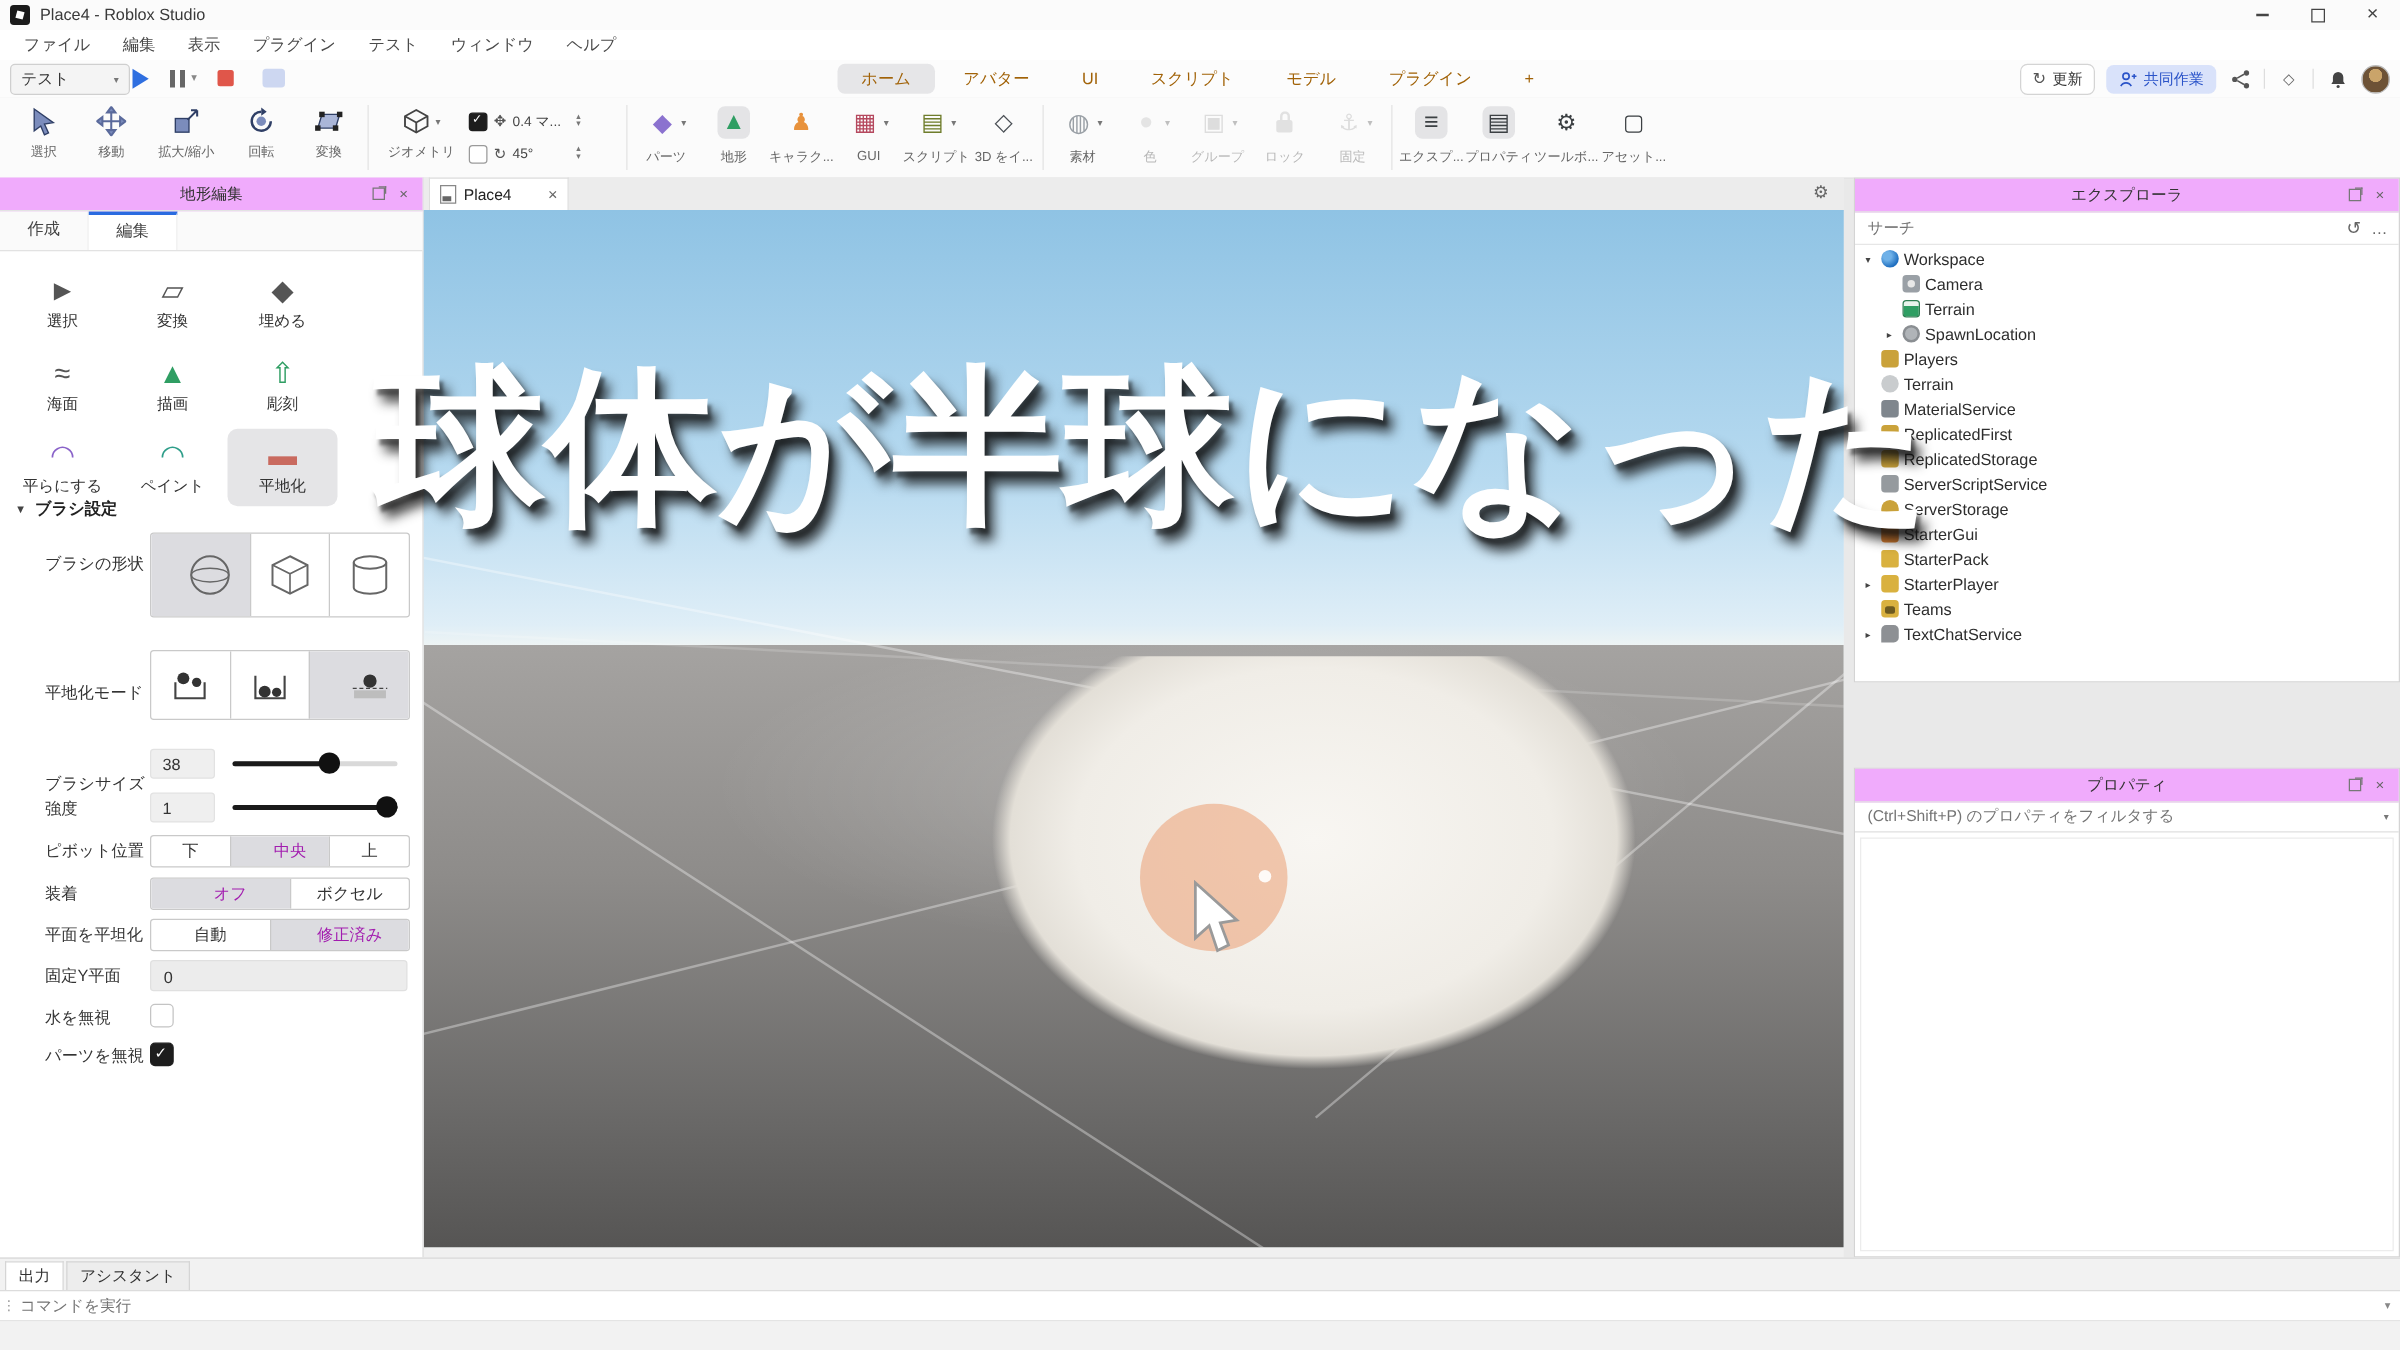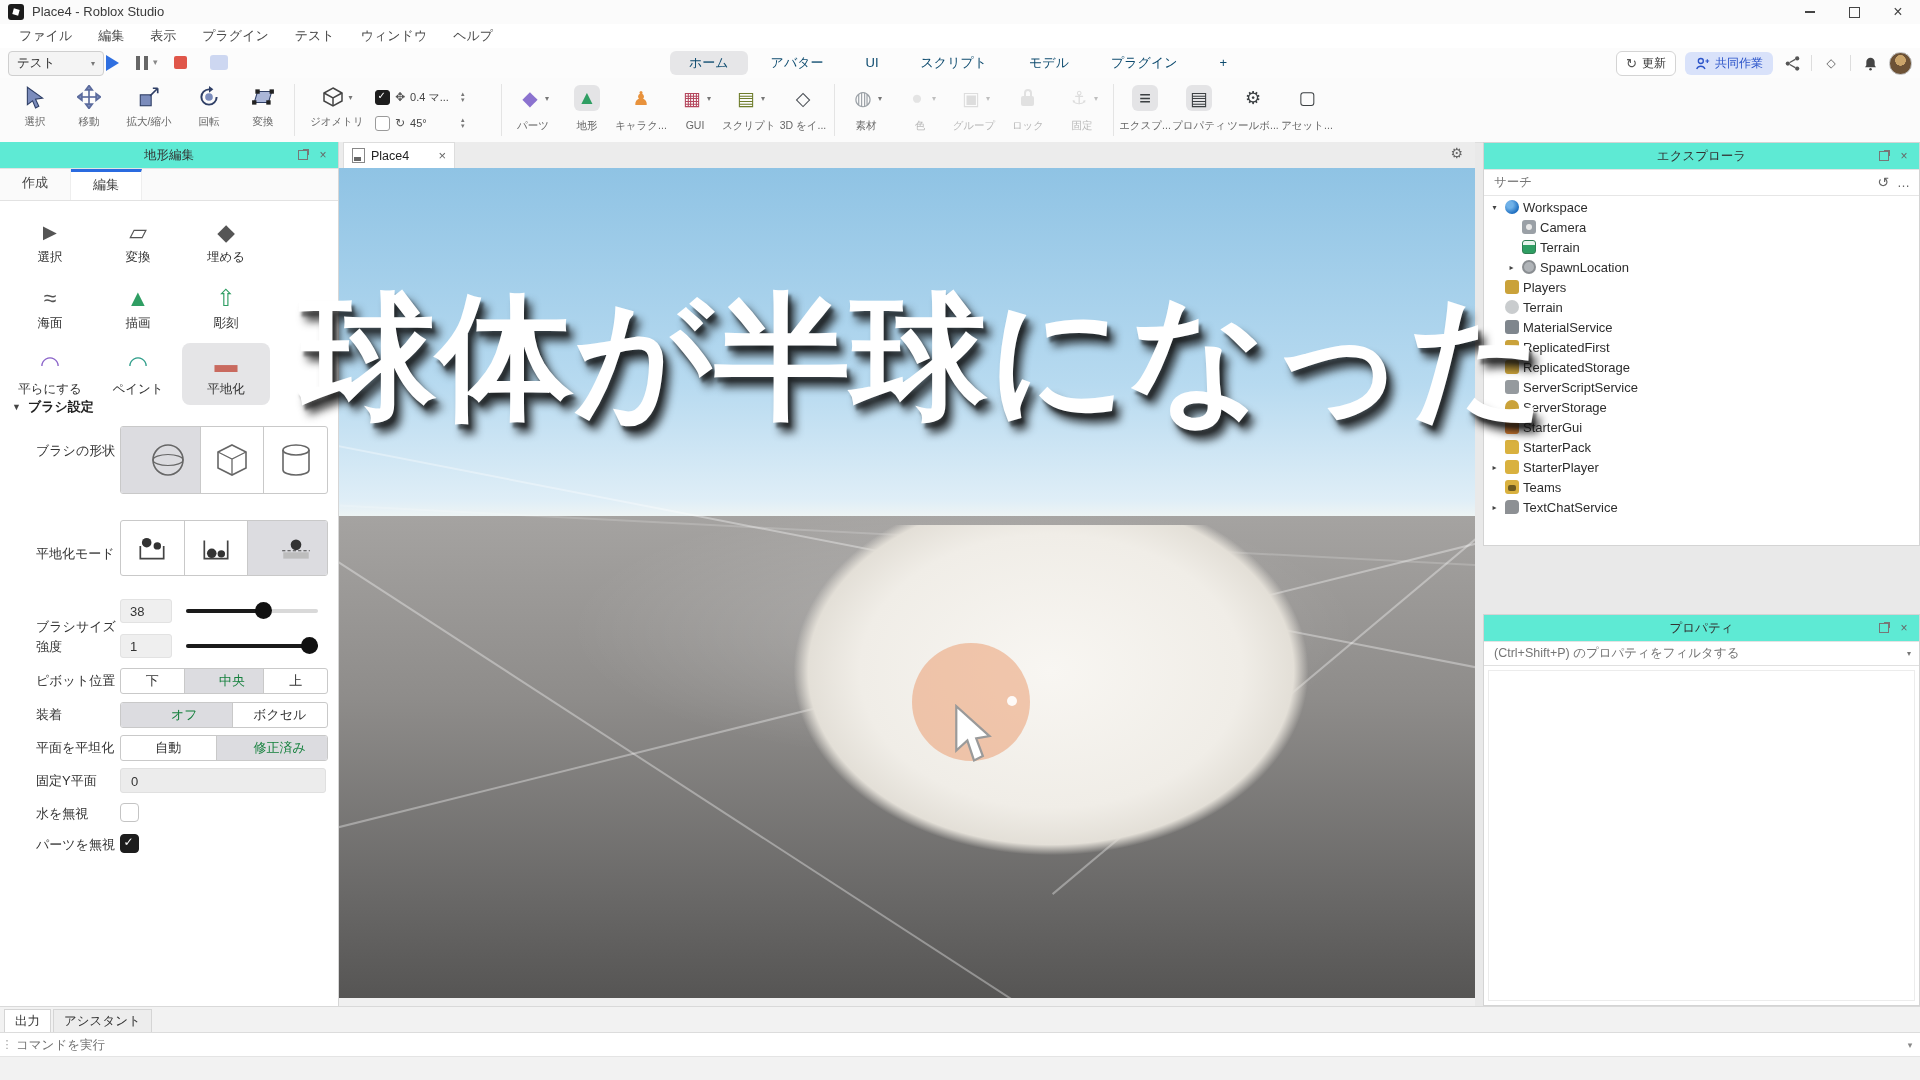--- a/index.html
+++ b/index.html
@@ -20,21 +20,21 @@
   
   .quickbar{position:absolute;left:0;top:48px;width:1920px;height:30px;background:#fcfcfc;border-bottom:1px solid #ececec;}
   .test-select{position:absolute;left:8px;top:3px;width:78px;height:23px;background:#f4f4f4;border:1px solid #cfcfcf;border-radius:4px;display:flex;align-items:center;padding:0 8px;justify-content:space-between;font-size:12.5px;}
   .play-btn{position:absolute;left:106px;top:7px;width:0;height:0;border-left:13px solid #2f6fe0;border-top:8px solid transparent;border-bottom:8px solid transparent;}
   .pause-btn{position:absolute;left:136px;top:8px;width:12px;height:14px;display:flex;justify-content:space-between;}
   .pause-btn i{width:4px;height:14px;background:#666;}
   .pause-caret{position:absolute;left:153px;top:9px;font-size:9px;color:#888;}
   .stop-btn{position:absolute;left:174px;top:8px;width:13px;height:13px;background:#e0564a;border-radius:2px;}
   .capture-btn{position:absolute;left:210px;top:7px;width:18px;height:15px;background:#b9c8ec;border-radius:3px;opacity:.7;}
   .ribbon-tabs{position:absolute;left:668px;top:0;height:30px;display:flex;align-items:center;}
-  .qtab{padding:0 19px;line-height:24px;font-size:13px;color:#0c4a6e;border-radius:6px;margin:0 2px;}
+  .qtab{padding:0 19px;line-height:24px;font-size:13px;color:#a16207;border-radius:6px;margin:0 2px;}
   .qtab.active{background:#e6e6e8;}
   .qb-right{position:absolute;right:8px;top:2px;height:26px;display:flex;align-items:center;gap:9px;}
   .update-btn{height:23px;border:1px solid #d4d4d4;border-radius:6px;background:#fff;display:flex;align-items:center;gap:5px;padding:0 9px;font-size:12px;color:#333;}
   .update-btn .uic{font-size:13px;color:#555;}
   .collab-btn{height:23px;border-radius:6px;background:#d9e2fa;color:#2b54c9;display:flex;align-items:center;gap:5px;padding:0 10px;font-size:12px;}
   .vsep{width:1px;height:16px;background:#ddd;}
   .icon-sm{width:20px;height:20px;display:flex;align-items:center;justify-content:center;}
   .sparkle-icon::after{content:"◇";color:#666;font-size:12px;}
   .avatar{width:21px;height:21px;border-radius:50%;background:radial-gradient(circle at 50% 35%,#caa46a 30%,#6d5236 32%);border:1px solid #bbb;}
   
@@ -74,21 +74,21 @@
   .ic-anchor::before{content:"⚓";color:#b9b9b9;font-size:18px;}
   .ic-lock{position:relative;}
   .ic-lock::before{content:"";position:absolute;left:6px;top:11px;width:13px;height:10px;background:#c2c2c2;border-radius:2px;}
   .ic-lock::after{content:"";position:absolute;left:8.5px;top:4px;width:8px;height:8px;border:2.5px solid #c2c2c2;border-bottom:none;border-radius:5px 5px 0 0;box-sizing:border-box;}
   .ic-explorer::before{content:"≡";color:#3c4043;font-size:20px;font-weight:bold;}
   .ic-properties::before{content:"▤";color:#3c4043;font-size:19px;}
   .ic-toolbox::before{content:"⚙";color:#3c4043;font-size:18px;}
   .ic-assets::before{content:"▢";color:#3c4043;font-size:18px;}
   
   .leftpanel{position:absolute;left:0;top:142px;width:338px;height:864px;background:#fff;border-right:1px solid #d6d6d6;}
-  .panel-header{height:26px;background:#5eead4;position:relative;border-bottom:1px solid #e3e3e3;}
+  .panel-header{height:26px;background:#f0abfc;position:relative;border-bottom:1px solid #e3e3e3;}
   .panel-title{position:absolute;left:0;right:0;text-align:center;line-height:26px;font-size:12.5px;color:#333;}
   .ph-ic{position:absolute;top:6px;width:14px;height:14px;display:flex;align-items:center;justify-content:center;color:#666;font-size:12px;}
   .float-ic::before{content:"";width:8px;height:8px;border:1.3px solid #777;}
   .float-ic::after{content:"";position:absolute;right:1px;top:1px;width:5px;height:5px;border-top:1.3px solid #777;border-right:1.3px solid #777;}
   .tp-tabs{display:flex;height:31px;border-bottom:1px solid #e2e2e2;background:#fafafa;}
   .tp-tab{width:70px;text-align:center;line-height:28px;font-size:13px;color:#444;border-right:1px solid #eee;}
   .tp-tab.active{background:#fff;border-top:3px solid #2a6be0;line-height:25px;}
   .tools-grid{display:grid;grid-template-columns:88px 88px 88px;justify-content:start;padding:10px 0 0 6px;row-gap:4px;}
   .ttool{height:62px;display:flex;flex-direction:column;align-items:center;justify-content:center;border-radius:8px;}
   .ttool.selected{background:#e5e5e7;}
@@ -98,21 +98,21 @@
   .g-teal .tool-glyph{color:#2f9e8a;}
   .g-red .tool-glyph{color:#c96a5f;}
   .tool-label{font-size:12.5px;color:#333;margin-top:4px;white-space:nowrap;}
   .sec-head{position:absolute;left:12px;top:256px;font-size:13px;font-weight:bold;color:#222;display:flex;gap:7px;align-items:center;}
   .sec-chev{font-size:9px;color:#444;}
   .prow-label{position:absolute;left:36px;font-size:13px;color:#333;white-space:nowrap;}
   .ctrl{position:absolute;left:120px;width:206px;}
   .seg{display:flex;border:1px solid #c9c9c9;border-radius:3px;overflow:hidden;background:#fff;}
   .seg-cell{flex:1;text-align:center;display:flex;align-items:center;justify-content:center;font-size:13px;color:#333;}
   .seg-cell + .seg-cell{border-left:1px solid #c9c9c9;}
-  .seg-cell.selected{background:#dcdce0;color:#15803d;padding-left:16px;}
+  .seg-cell.selected{background:#dcdce0;color:#a21caf;padding-left:16px;}
   .bigseg .seg-cell{height:66px;}
   .midseg .seg-cell{height:54px;}
   .seg26 .seg-cell{height:24px;}
   .shape-cell.selected,.mode-cell.selected{background:#dcdce0;}
   .valbox{position:absolute;left:120px;width:52px;height:24px;background:#efefef;border:1px solid #e2e2e2;border-radius:3px;line-height:24px;padding-left:9px;font-size:13px;color:#333;box-sizing:border-box;}
   .slider{position:absolute;left:186px;width:132px;height:24px;}
   .slider .track{position:absolute;left:0;right:0;top:10px;height:4px;background:#d9d9d9;border-radius:2px;}
   .slider .fill{position:absolute;left:0;top:10px;height:4px;background:#1a1a1a;border-radius:2px;}
   .slider .thumb{position:absolute;top:3px;width:17px;height:17px;background:#111;border-radius:50%;}
   .inputwide{position:absolute;left:120px;width:206px;height:25px;background:#ececec;border:1px solid #e0e0e0;border-radius:3px;line-height:25px;padding-left:10px;font-size:13px;color:#333;box-sizing:border-box;}

